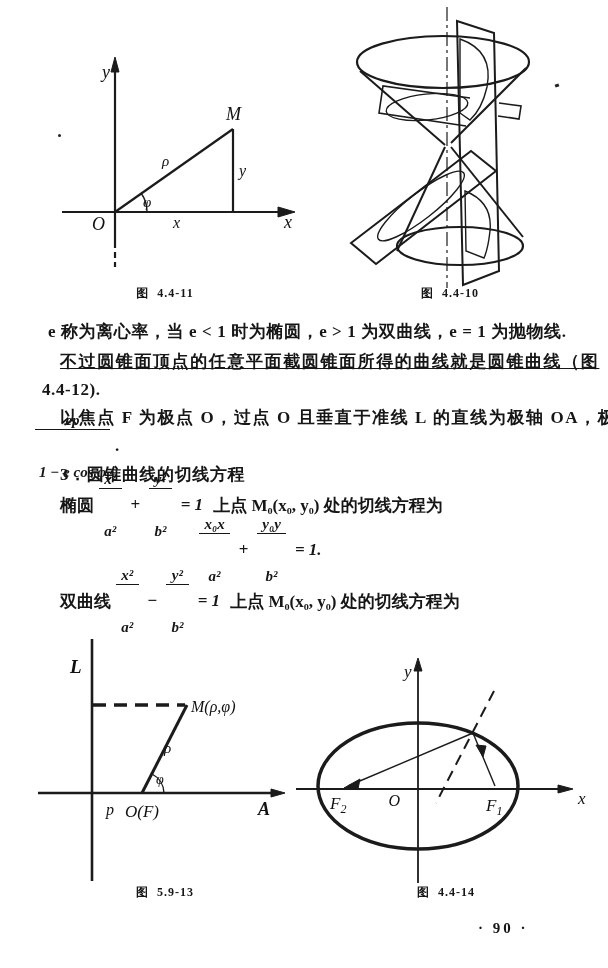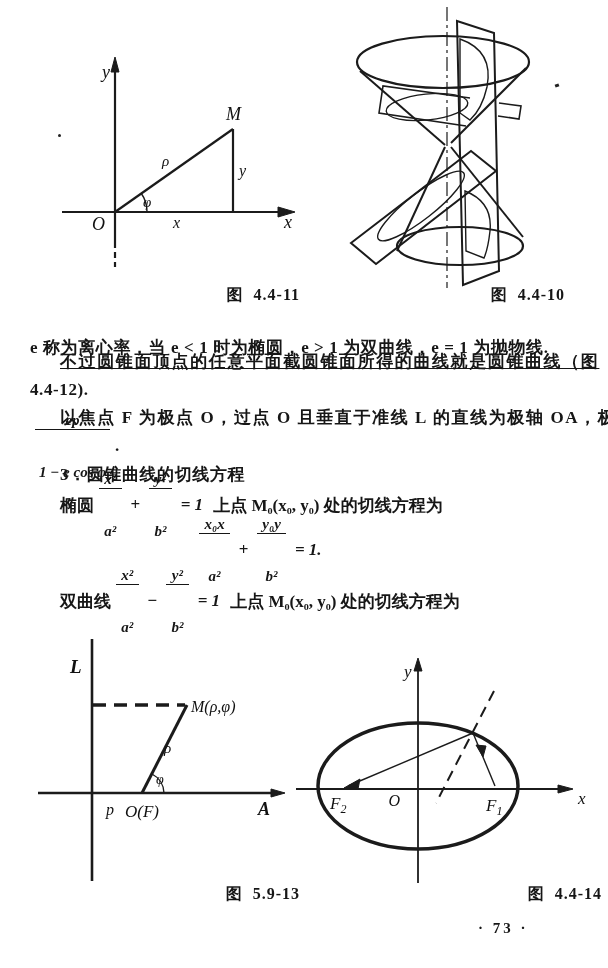--- a/index.html
+++ b/index.html
@@ -8,21 +8,21 @@
   .abs{position:absolute;}
   .bodyline{position:absolute;font-size:17px;font-weight:600;letter-spacing:.6px;white-space:pre;}
   .spread{letter-spacing:1.6px;}
   .mline{position:absolute;display:flex;align-items:center;font-size:17px;font-weight:600;white-space:pre;}
   .mvar{font-style:italic;}
   .frac{display:inline-block;text-align:center;line-height:1.1;font-size:15px;font-style:italic;
         font-weight:600;margin:0 5px;}
   .frac .num{display:block;border-bottom:1.6px solid #161616;padding:0 5px 1px;}
   .frac .den{display:block;padding:1px 4px 0;text-align:center;}
   .op{margin:0 4px;}
-  .caption{position:absolute;font-size:16px;font-weight:bold;text-align:right;white-space:pre;letter-spacing:1px;}
+  .caption{position:absolute;font-size:12px;font-weight:bold;text-align:center;white-space:pre;letter-spacing:1px;}
   .pagenum{position:absolute;font-size:15px;font-weight:bold;letter-spacing:3px;}
   svg{display:block;}
   svg line, svg path, svg ellipse, svg polyline, svg polygon.open{stroke:#1b1b1b;fill:none;}
   svg polygon.fillk{fill:#1b1b1b;stroke:#1b1b1b;}
   svg text{fill:#111;stroke:none;font-family:"Liberation Serif","DejaVu Serif",serif;}
   .it{font-style:italic;}
   .artifact{position:absolute;background:#222;border-radius:50%;}
 </style>
 </head>
 <body>
@@ -80,23 +80,23 @@
       </g>
       <ellipse cx="92" cy="102" rx="41" ry="13" transform="rotate(-6 92 102)" fill="url(#dots)" stroke-width="1.4"></ellipse>
       <path d="M 125 34 Q 159 46 152 82 Q 147 104 135 115 L 125 108 Z" fill="url(#dots)" stroke-width="1.4"></path>
       <polygon class="open" points="16,238 136,146 161,166 41,259" stroke-width="2"></polygon>
       <ellipse cx="86" cy="201" rx="54" ry="13" transform="rotate(-38 86 201)" fill="url(#dots)" stroke-width="1.4"></ellipse>
       <path d="M 130 186 Q 158 197 155 226 Q 153 244 149 253 L 131 246 Z" fill="url(#dots)" stroke-width="1.4"></path>
     </svg>
   </div>
   <div class="caption" style="left:335px;top:285px;width:230px;">图  4.4-10</div>
 
-  <div class="bodyline" style="left:30px;top:320px;margin-top:16px;">e 称为离心率，当 e &lt; 1 时为椭圆，e &gt; 1 为双曲线，e = 1 为抛物线.</div>
+  <div class="bodyline" style="left:48px;top:320px;">e 称为离心率，当 e &lt; 1 时为椭圆，e &gt; 1 为双曲线，e = 1 为抛物线.</div>
   <div class="bodyline spread" style="left:60px;top:350px;text-decoration:underline;">不过圆锥面顶点的任意平面截圆锥面所得的曲线就是圆锥曲线（图</div>
-  <div class="bodyline" style="left:30px;top:380px;">4.4-12).</div>
+  <div class="bodyline" style="left:42px;top:380px;">4.4-12).</div>
   <div class="bodyline spread" style="left:60px;top:406px;">以焦点 F 为极点 O，过点 O 且垂直于准线 L 的直线为极轴 OA，极点到准线</div>
 
   <div class="mline" style="left:30px;top:424px;height:44px;">
     <span class="frac">
       <span class="num">ep</span>
       <span class="den">1 − e cos φ</span>
     </span>
     <span>.</span>
   </div>
 
@@ -188,18 +188,18 @@
       <line x1="204" y1="38" x2="146" y2="150" stroke-width="2" stroke-dasharray="11 7"></line>
       <text x="114" y="24" font-size="17" class="it">y</text>
       <text x="288" y="151" font-size="17" class="it">x</text>
       <text x="110" y="153" font-size="16" class="it" text-anchor="end">O</text>
       <text x="40" y="156" font-size="17" class="it"><tspan>F</tspan><tspan dy="4" font-size="12">2</tspan></text>
       <text x="196" y="158" font-size="17" class="it"><tspan>F</tspan><tspan dy="4" font-size="12">1</tspan></text>
     </svg>
   </div>
   <div class="caption" style="left:290px;top:884px;width:312px;">图  4.4-14</div>
 
-  <div class="pagenum" style="left:478px;top:920px;">· 73 ·</div>
+  <div class="pagenum" style="left:478px;top:920px;">· 90 ·</div>
 
   <div class="artifact" style="left:58px;top:134px;width:3px;height:3px;"></div>
   <div class="artifact" style="left:555px;top:84px;width:4px;height:3px;border-radius:0;transform:rotate(-20deg);"></div>
 
 </div>
 
 </body></html>

